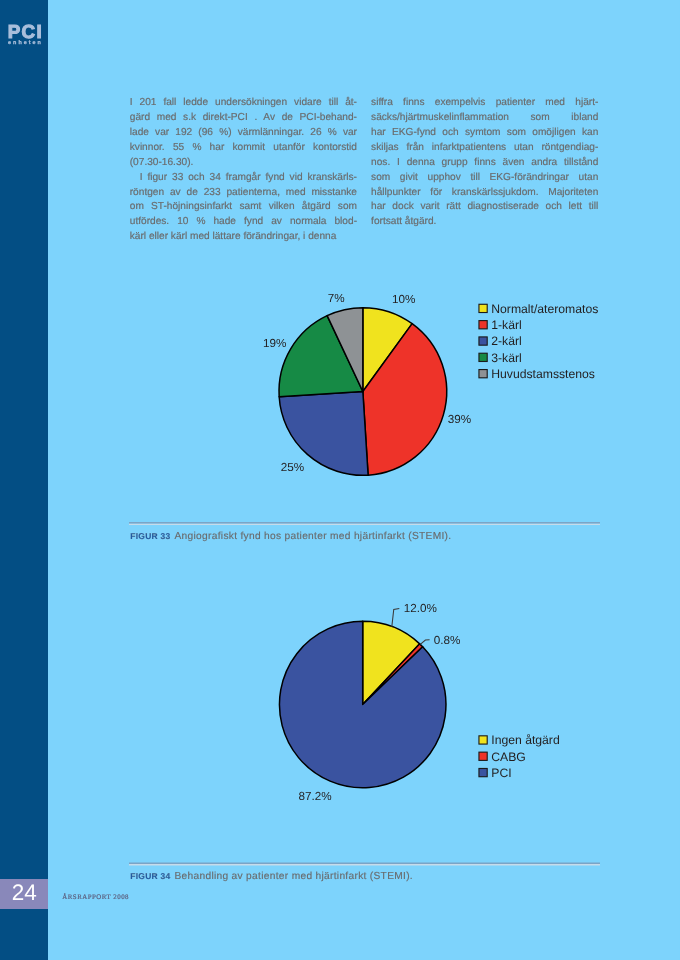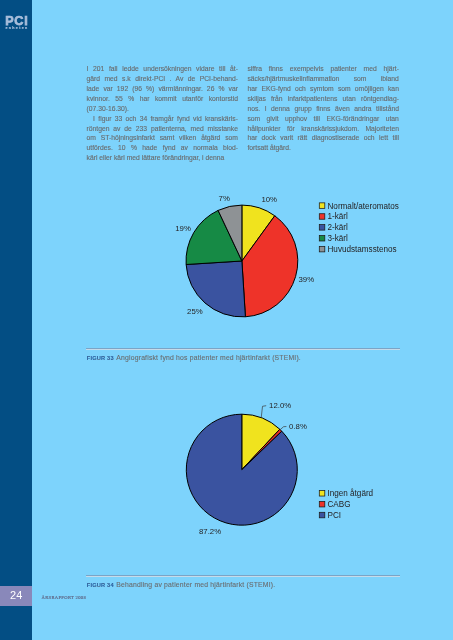--- a/index.html
+++ b/index.html
@@ -11,21 +11,21 @@
   #sidebar{position:absolute;left:0;top:0;width:31.5px;height:640px;background:#034e84;}
   #logo{position:absolute;left:5.2px;top:17.3px;width:26px;}
   #logo .pci{font-family:"Liberation Sans",sans-serif;font-weight:bold;font-size:12.5px;
       letter-spacing:0.85px;color:#a9bedb;line-height:9.1px;
       -webkit-text-stroke:0.75px #a9bedb;}
   #logo .enheten{font-family:"Liberation Sans",sans-serif;font-weight:bold;font-size:3.6px;
       letter-spacing:1.35px;color:#a9bedb;line-height:5.6px;margin-left:0.2px;
       -webkit-text-stroke:0.2px #a9bedb;}
   #pagenum{position:absolute;left:0;top:586px;width:31.5px;height:19.8px;background:#8988ba;}
   #pagenum span{position:absolute;left:0.8px;right:0;top:5.0px;text-align:center;color:#fff;
-      font-size:11px;line-height:9px;font-family:"Liberation Sans",sans-serif;}
+      font-size:15px;line-height:9px;font-family:"Liberation Sans",sans-serif;}
   #footer-label{position:absolute;left:41.5px;top:594.6px;font-size:4.6px;letter-spacing:.33px;
       line-height:5px;color:#5c5f7e;font-family:"Liberation Serif",serif;-webkit-text-stroke:0.14px #5c5f7e;}
   .col{position:absolute;width:151.5px;font-size:6.75px;color:#6a6c6e;
       -webkit-text-stroke:0.12px #6a6c6e;}
   #colL{left:86.5px;top:64.3px;}
   #colR{left:247.4px;top:64.3px;}
   .tline{height:9.88px;line-height:9.88px;text-align:justify;text-align-last:justify;
       white-space:pre-wrap;}
   .tline.last{text-align-last:left;}
   .tline.ind{text-indent:6.6px;}

